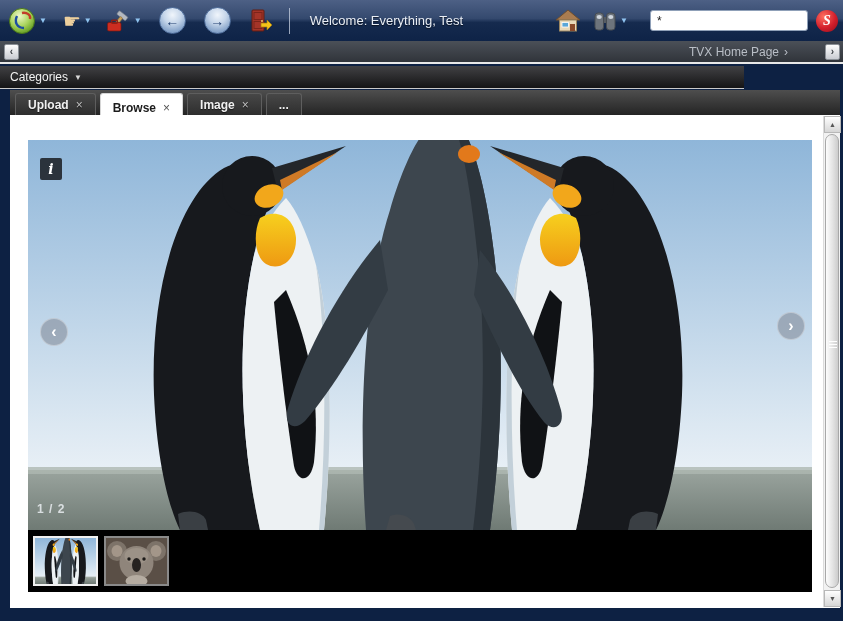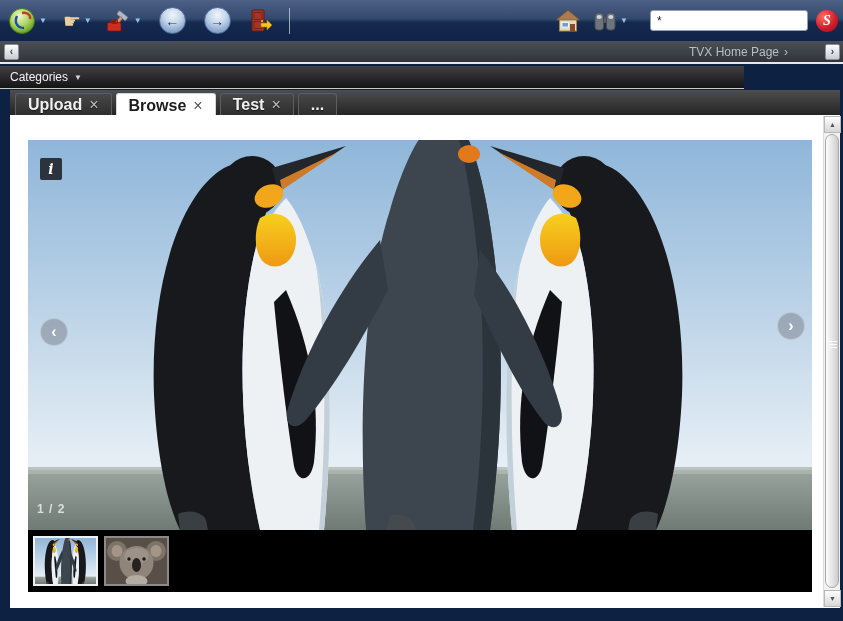--- a/index.html
+++ b/index.html
@@ -46,21 +46,21 @@
   .menu-item { display:flex; align-items:center; padding-left:10px; cursor:pointer; }
   .menu-item .arrow { font-size:8px; color:#d8d8d8; margin-left:6px; }
 
   
   .tabbar { position:absolute; left:10px; top:90px; width:830px; height:25px;
     background:linear-gradient(#4e4e4e,#242424);
     display:flex; align-items:flex-end; padding-left:5px; }
   .tab { height:22px; display:flex; align-items:center; padding:0 12px; margin-right:4px;
     border-radius:3px 3px 0 0; background:linear-gradient(#474747,#2e2e2e);
     border:1px solid #5e5e5e; border-bottom:none;
-    color:#f0f0f0; font-size:16px; font-weight:bold; cursor:pointer;
+    color:#f0f0f0; font-size:12px; font-weight:bold; cursor:pointer;
     text-shadow:0 1px 1px rgba(0,0,0,.6); }
   .tab .x { margin-left:7px; color:#bfbfbf; font-weight:normal; }
   .tab.active { background:#ffffff; color:#1c1c1c; border-color:#d6d6d6; text-shadow:none;align-items:flex-end; }
   .tab.active .x { color:#555; }
 
   
   .content { position:absolute; left:10px; top:115px; width:830px; height:493px; background:#fff; }
 
   .viewer { position:absolute; left:18px; top:25px; width:784px; height:390px;
     background:#b6cfe4; overflow:hidden; }
@@ -143,20 +143,21 @@
       <svg width="26" height="28" viewBox="0 0 26 28">
         <rect x="5" y="3" width="12" height="21" rx="1" fill="#a43428" stroke="#621d13"></rect>
         <rect x="7" y="5.5" width="8" height="7" fill="none" stroke="#7c241a"></rect>
         <rect x="7" y="14.5" width="8" height="7" fill="none" stroke="#7c241a"></rect>
         <circle cx="15" cy="14" r="1" fill="#e8c36a"></circle>
         <polygon points="14,16 20,16 20,13 25,18 20,23 20,20 14,20" fill="#f5c518" stroke="#a87b10" stroke-width=".7"></polygon>
       </svg>
     </span>
 
     <span class="tb-sep"></span>
+    <span class="welcome">Welcome: Everything, Test</span>
 
     <span class="tb-icon" style="margin-left:auto">
       <svg width="26" height="24" viewBox="0 0 26 24">
         <polygon points="1,11 13,1 25,11" fill="#a97c50" stroke="#6e4e2e"></polygon>
         <rect x="4.5" y="11" width="17" height="11" fill="#e9d9b9" stroke="#9a8560"></rect>
         <rect x="15" y="15" width="5" height="7" fill="#8a4a2a"></rect>
         <rect x="7" y="13.5" width="6.5" height="4.5" fill="#5aa7d8" stroke="#fff" stroke-width=".8"></rect>
       </svg>
     </span>
 
@@ -193,21 +194,21 @@
   <div class="tabbar">
     <div class="tab">
       <span>Upload</span>
       <span class="x">×</span>
     </div>
     <div class="tab active">
       <span>Browse</span>
       <span class="x">×</span>
     </div>
     <div class="tab">
-      <span>Test</span>
+      <span>Image</span>
       <span class="x">×</span>
     </div>
     <div class="tab">
       <span>...</span>
     </div>
   </div>
 
   <div class="content">
 
     <svg width="0" height="0" style="position:absolute">

